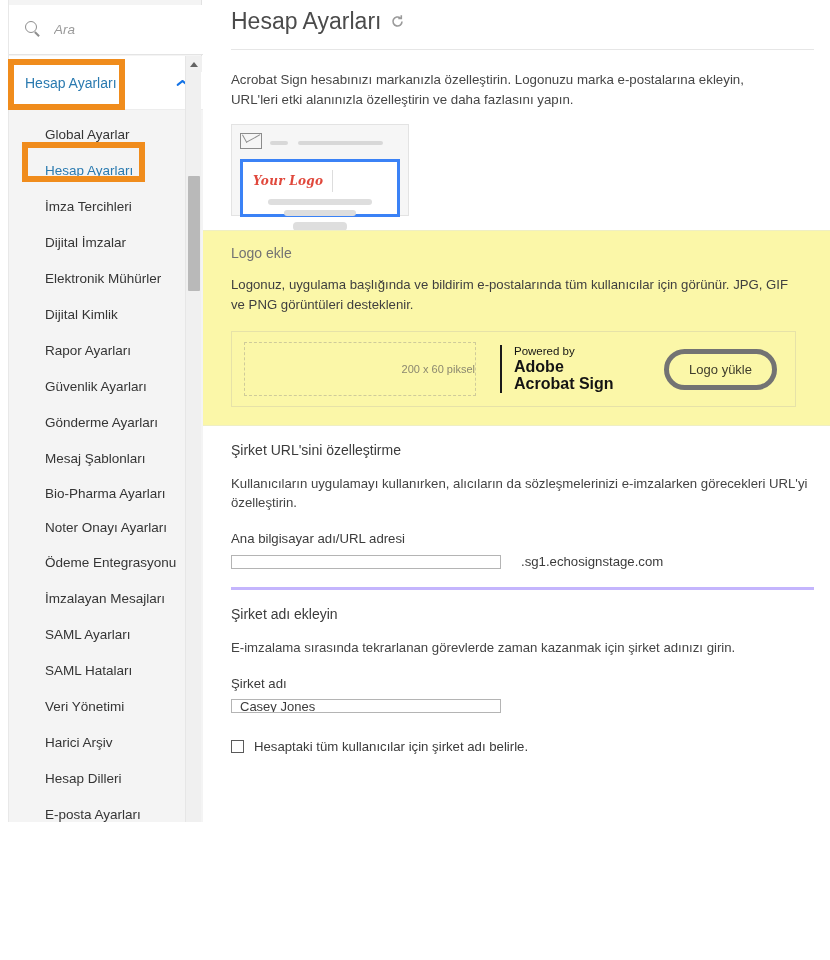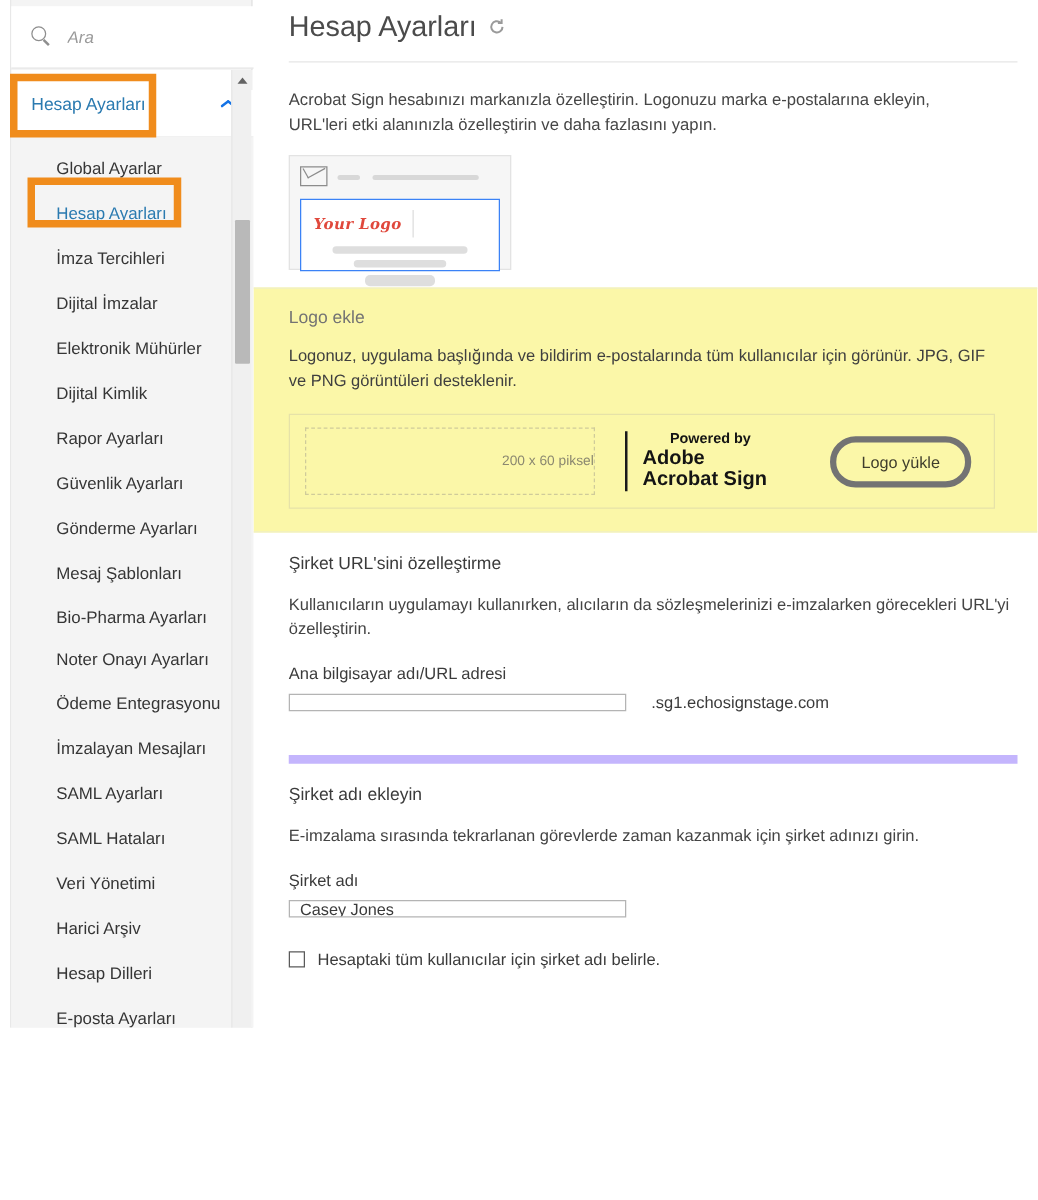--- a/index.html
+++ b/index.html
@@ -124,21 +124,21 @@
   }
   .et-top { display:flex; align-items:flex-start; gap:8px; height: 22px; }
   .et-env { width:22px;height:16px;border:1.4px solid #8c8c8c;position:relative;flex:none; }
   .et-env:before {
     content:""; position:absolute; left:1px; top:1px; width:15px; height:8px;
     border-left:1.4px solid #8c8c8c; border-bottom:1.4px solid #8c8c8c;
     transform: rotate(-29deg); transform-origin: left top;
   }
   .et-lines { flex:1; padding-top:2px; }
   .bar { background:#d8d8d8; border-radius:2px; height:4px; margin-bottom:4px; }
-  .et-card { background:#fff; border:1px solid #3b82f6; height: 58px; margin-top:4px; padding:8px 10px; }
+  .et-card { background:#fff; border:3px solid #3b82f6; height: 58px; margin-top:4px; padding:8px 10px; }
   .et-logo-row { display:flex; align-items:center; gap:9px; }
   .et-yourlogo {
     font-family:"DejaVu Serif", serif; font-style: italic; font-weight:700;
     color:#e0483c; font-size:12px; letter-spacing:0.3px;
   }
   .et-div { width:1px; height:22px; background:#ddd; }
   .et-rt { flex:1; }
   .et-foot { margin-top:7px; }
   .pill { height:6px; background:#dedede; border-radius:3px; margin:0 auto; }
 
@@ -155,32 +155,32 @@
     height: 76px; display:flex; align-items:center; padding: 0 18px 0 12px;
   }
   .logo-drop {
     width: 232px; height: 54px; border:1px dashed #cfcb9a;
     display:flex; align-items:center; justify-content:flex-end;
     font-size:11px; color:#8b8870;
   }
   .brand { display:flex; align-items:center; margin-left: 24px; }
   .brand-rule { width:2px; height:48px; background:#1a1a1a; margin-right:12px; }
   .brand-txt { line-height: 1.12; color:#141414; }
-  .brand-pb { font-size: 11.5px; font-weight: 700; margin-left: 22px; }
+  .brand-pb { font-size: 11.5px; font-weight: 400; }
   .brand-a { font-size: 16px; font-weight: 700; }
   .brand-b { font-size: 16px; font-weight: 700; }
   .upload-btn {
     margin-left: auto; border:5px solid #737373; border-radius: 22px;
     padding: 8px 20px; font-size: 13px; color:#3f3d2c; background: transparent;
     font-family:"Liberation Sans", sans-serif; cursor:pointer;
   }
 
   
   .section { margin: 0 16px 0 28px; padding-top: 16px; }
-  .section + .section { border-top: 7px solid #c4b5fd; margin-top: 35px; }
+  .section + .section { border-top: 3px solid #c4b5fd; margin-top: 18px; }
   .sec-title { font-size: 14px; color:#3b3b3b; }
   .sec-desc { font-size: 13.2px; color:#444; margin-top: 16px; line-height:19px; }
   .field-label { font-size: 13.2px; color:#3b3b3b; margin-top: 19px; }
   .field-row { display:flex; align-items:center; gap:20px; margin-top: 8px; }
   .txt-input {
     width: 270px; height: 14px; border:1px solid #b4b4b4; background:#fff;
     font-family:"Liberation Sans", sans-serif; font-size:13px; color:#3b3b3b;
     padding: 0 8px; outline:none;
   }
   .suffix { font-size: 13.2px; color:#3b3b3b; }

